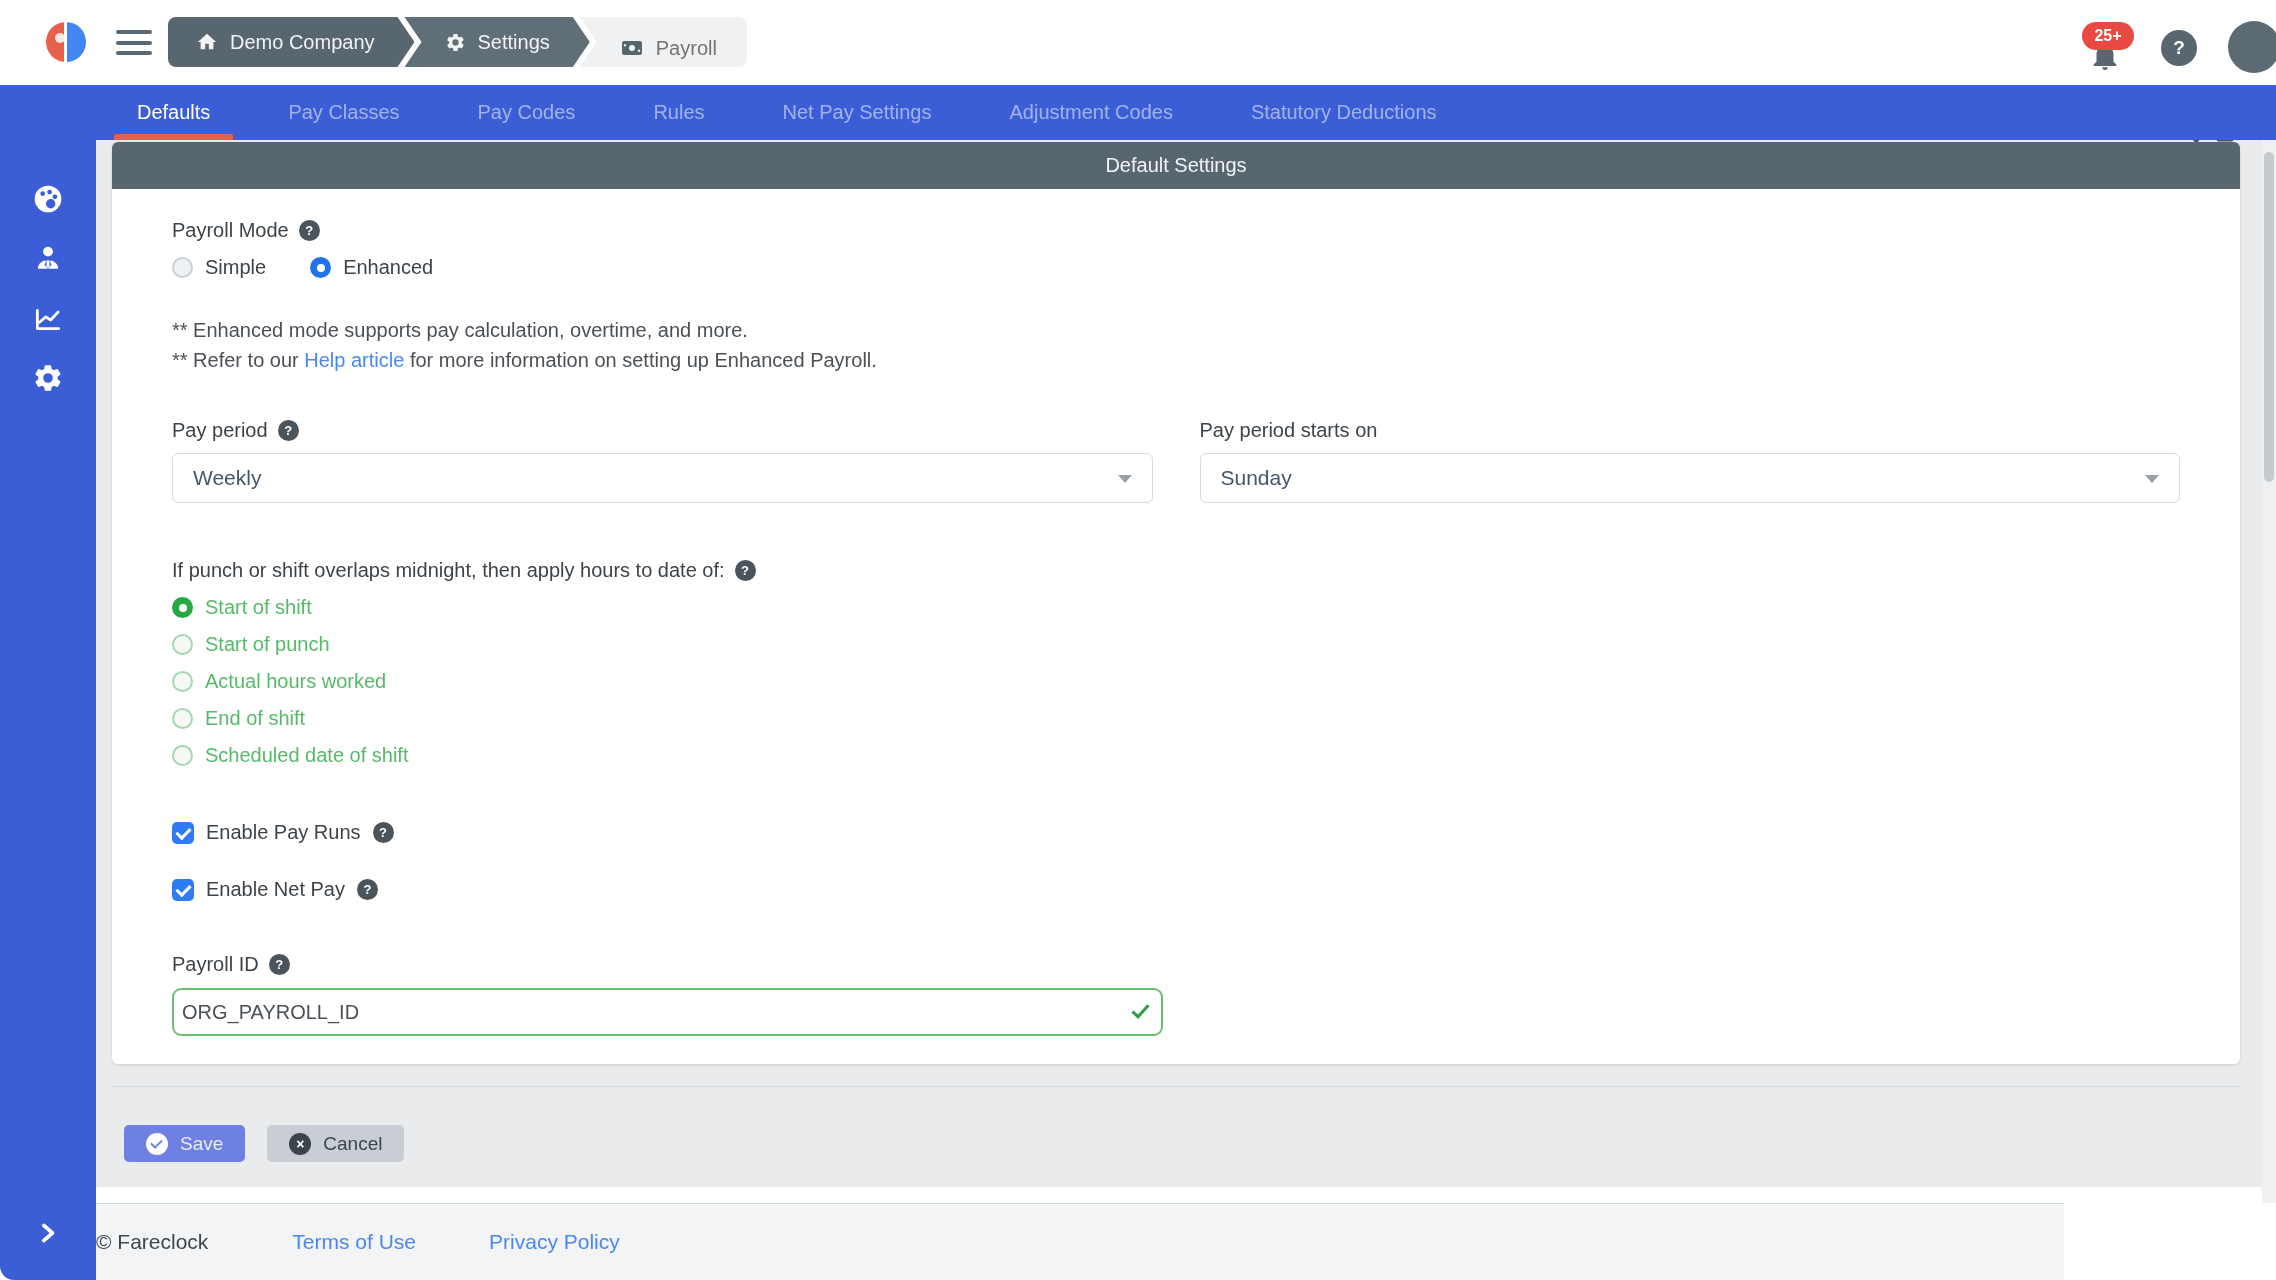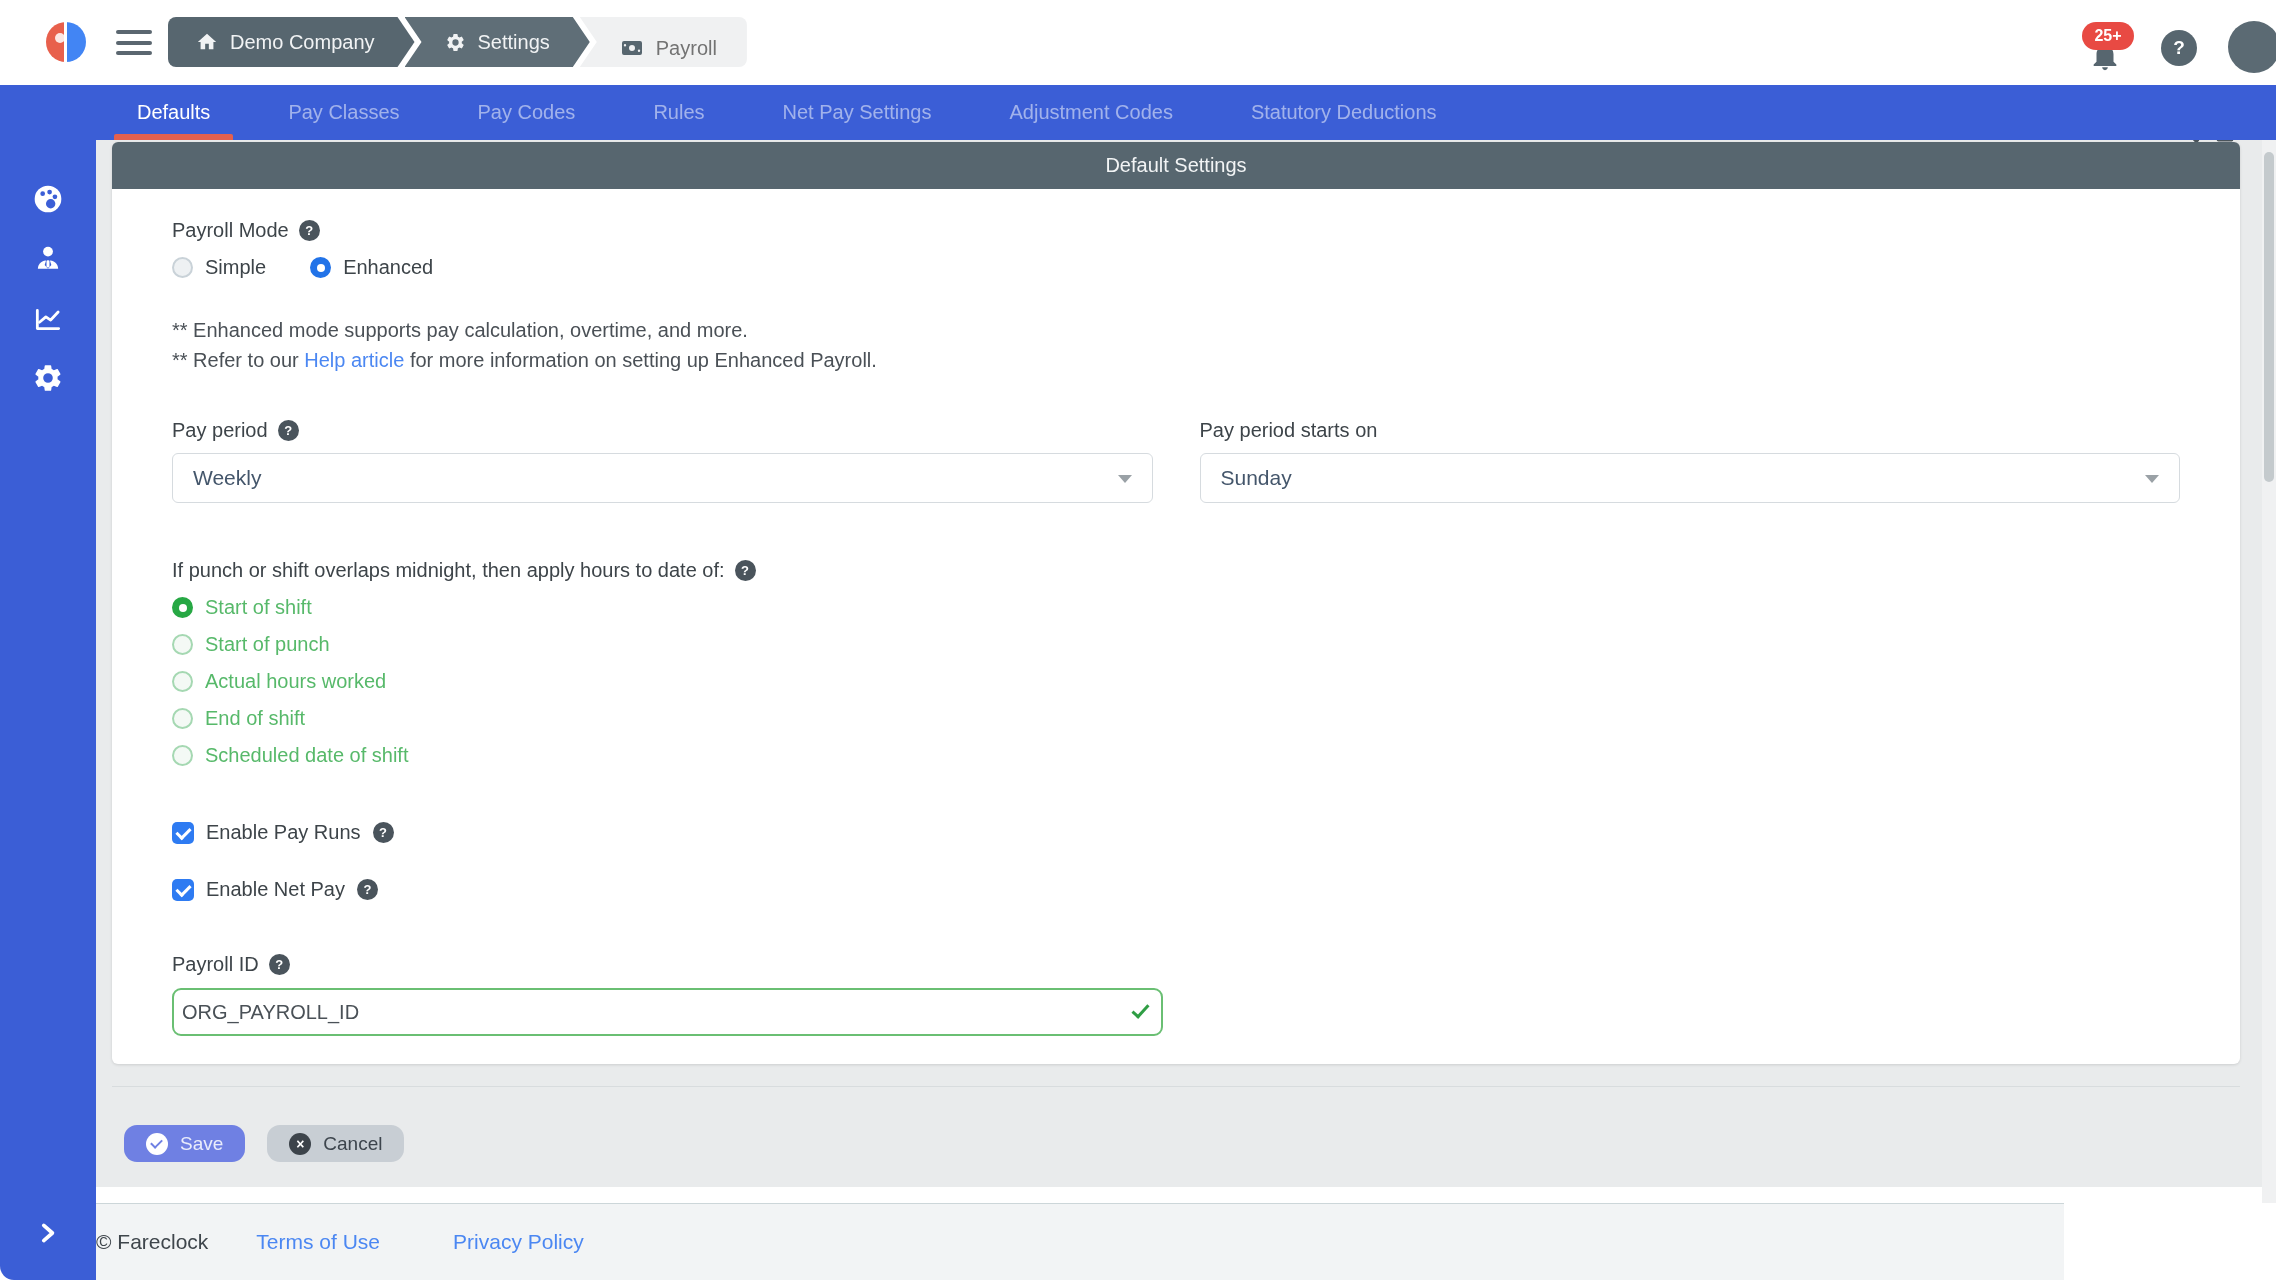--- a/index.html
+++ b/index.html
@@ -88,37 +88,37 @@
 
   .payrollid-label { margin-top:52px; }
   .input-wrap { margin-top:12px; position:relative; width:991px; }
   .text-input { width:100%; height:48px; border:2px solid #6abf73; border-radius:9px; padding:0 48px 0 8px;
                 font-size:20px; color:#4a5157; font-family:inherit; outline:none; background:#fff; }
   .valid-check { position:absolute; right:18px; top:13px; width:9px; height:17px;
                  border:solid #2f9e44; border-width:0 3px 3px 0; transform:rotate(42deg); }
 
   .divider { margin:22px 0 0 16px; width:2128px; border-top:1px solid #d8dcde; }
   .actions { margin:38px 0 0 28px; display:flex; gap:22px; }
-  .btn { height:37px; border:none; border-radius:13px; display:flex; align-items:center; gap:12px; padding:12px 22px;
+  .btn { height:37px; border:none; border-radius:5px; display:flex; align-items:center; gap:12px; padding:12px 22px;
          font-size:19px; font-family:inherit; cursor:pointer;text-align:center; }
   .btn-save { background:#6f80e3; color:rgba(255,255,255,.85); }
   .btn-cancel { background:#c8ced4; color:#3d454d; }
   .icon-circle { width:22px; height:22px; border-radius:50%; position:relative; flex:0 0 auto; }
   .save-circle { background:#ffffff; }
   .save-circle::after { content:""; position:absolute; left:7px; top:4px; width:5px; height:9px;
                         border:solid #6f80e3; border-width:0 2.5px 2.5px 0; transform:rotate(45deg); }
   .cancel-circle { background:#3c434a; color:#fff; font-size:14px; font-weight:bold;
                    display:flex; align-items:center; justify-content:center; }
 
   
   .footer { position:absolute; left:96px; top:1203px; width:1968px; height:77px; background:#f2f4f5;
             border-top:1px solid #ccd6d9; display:flex; align-items:center; padding-left:0; font-size:21px; }
   .footer .copyright { color:#3f464c; }
   .footer .flink { color:#4b87f2; cursor:pointer; }
-  .footer .gap1 { margin-left:48px; }
+  .footer .gap1 { margin-left:84px; }
   .footer .gap2 { margin-left:73px; }
 
   
   .scroll-track { position:absolute; right:0; top:140px; width:14px; height:1063px; background:#f0f1f2; }
   .scroll-thumb { position:absolute; right:2px; top:12px; width:10px; height:330px; border-radius:5px; background:#c4cacd; }
 </style>
 </head>
 <body>
 
 <div class="screen">

